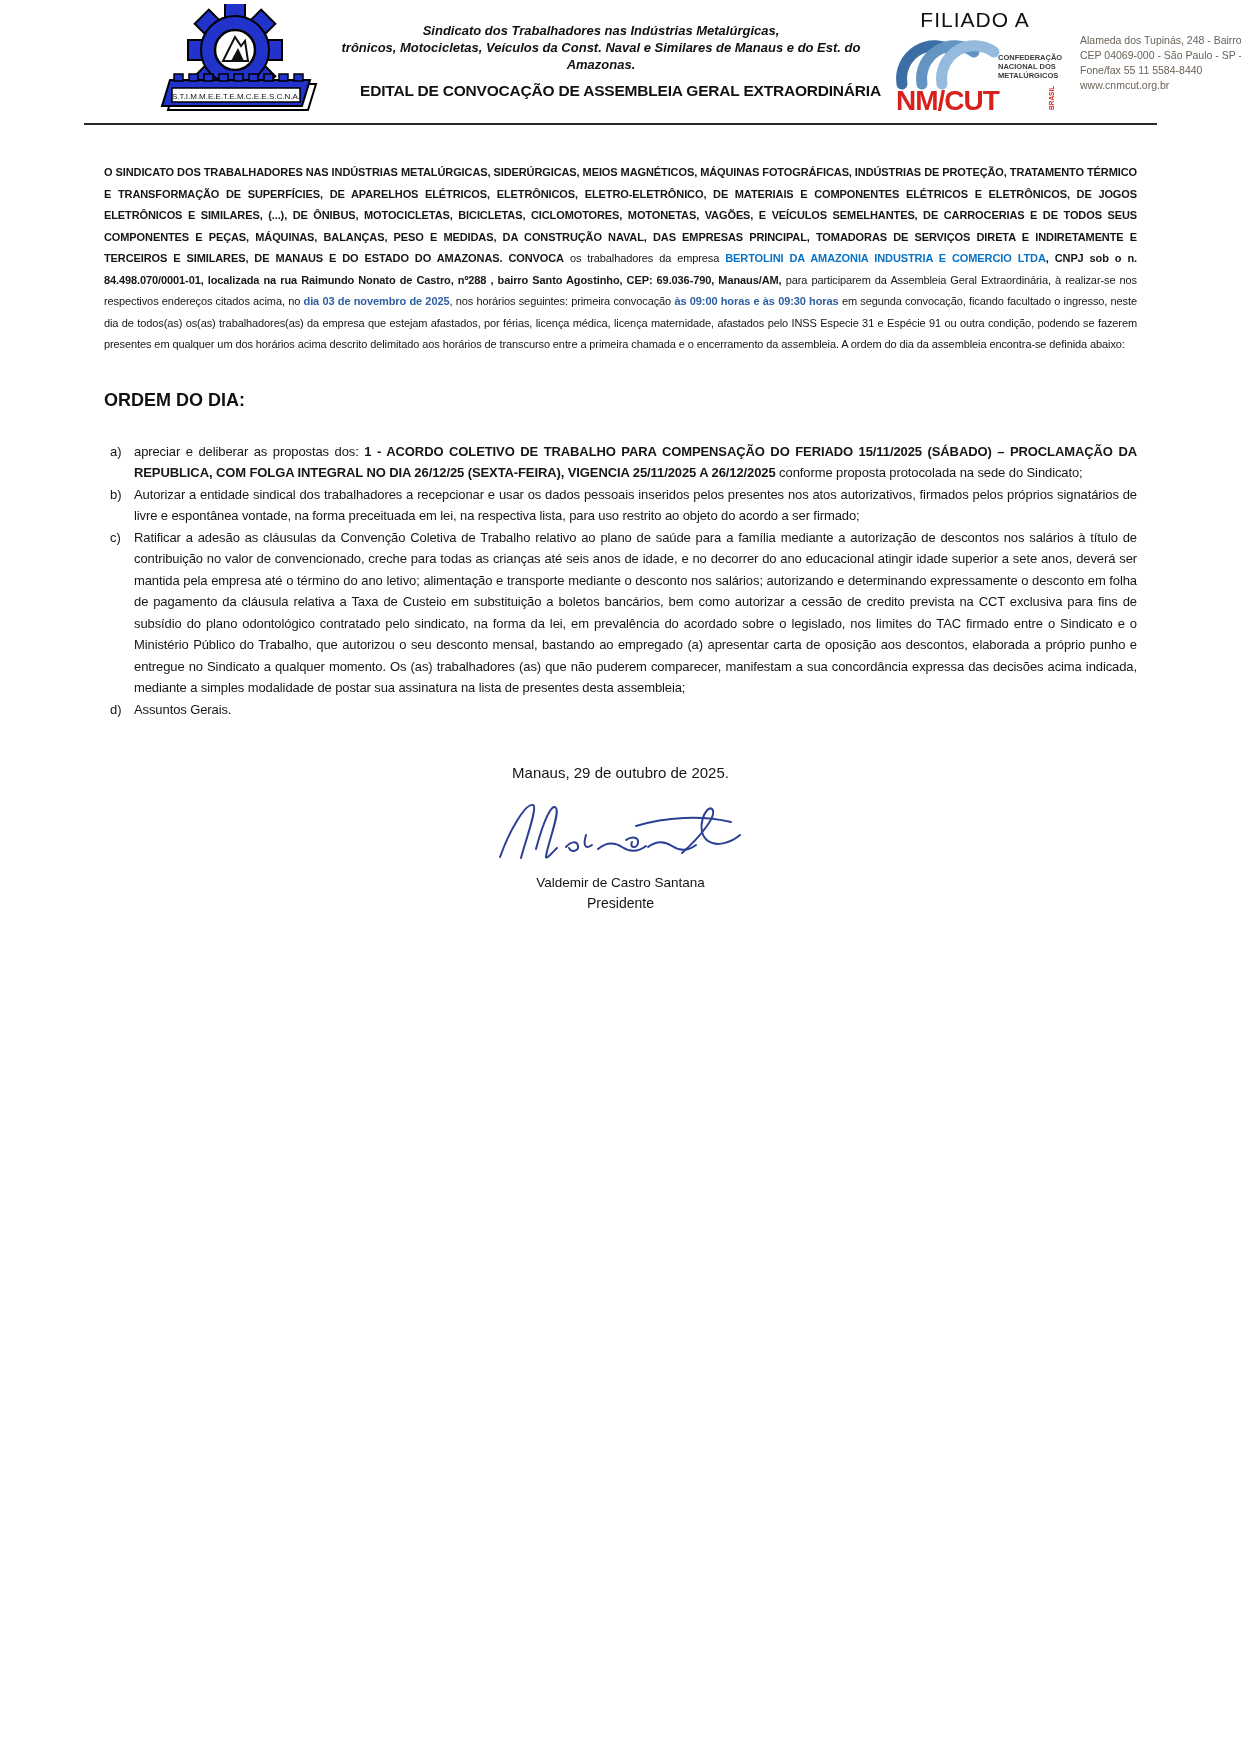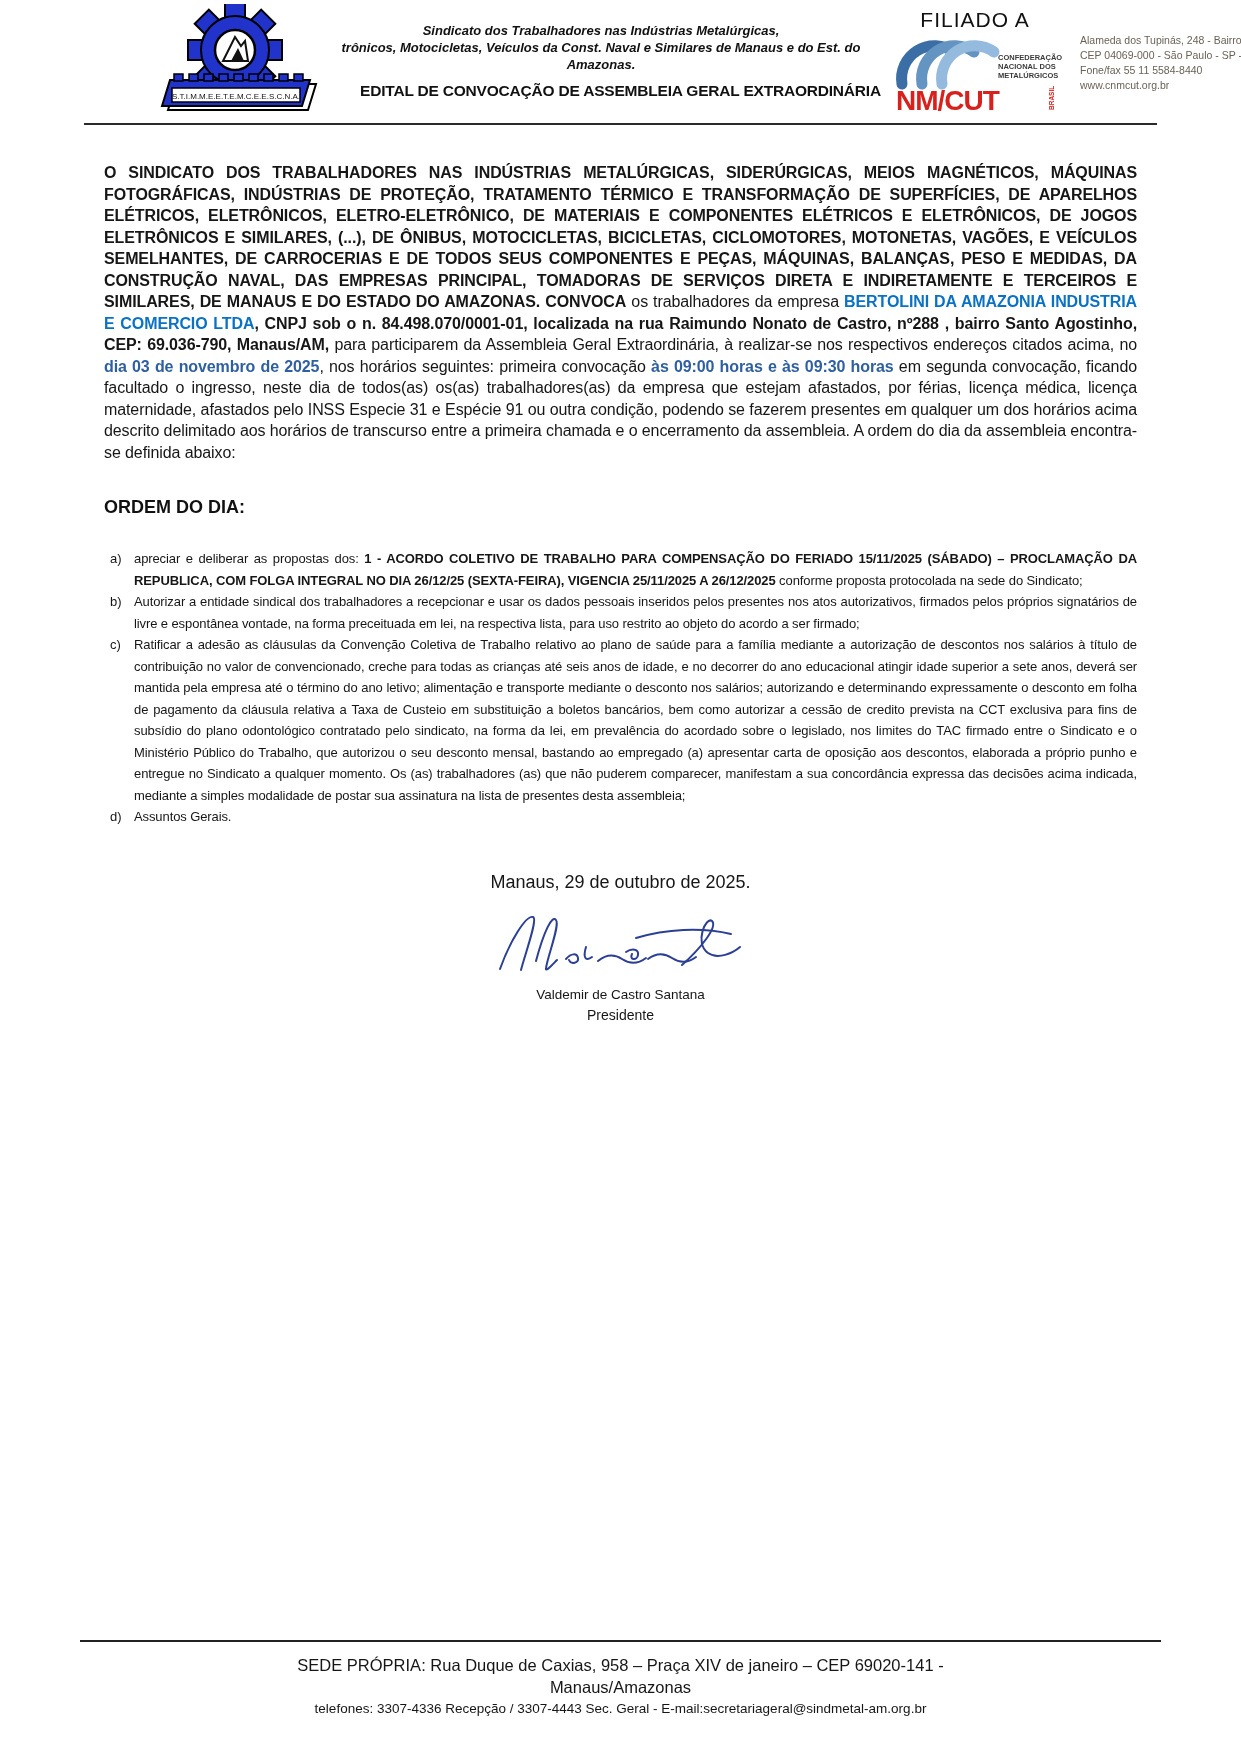--- a/index.html
+++ b/index.html
@@ -37,35 +37,35 @@
   
   .doc-title{
     margin:0 104px;padding-top:82px;
     text-align:center;font-weight:700;font-size:15.5px;
     letter-spacing:-0.2px;color:#111;
   }
   
   .body-wrap{margin:0 104px;width:1033px;}
   .body-paragraph{
     margin-top:62px;
-    font-size:16px;line-height:21.5px;letter-spacing:-0.1px;
+    font-size:11px;line-height:21.5px;letter-spacing:-0.1px;
     text-align:justify;color:#161616;
   }
   .seg-bold{font-weight:700;}
   .seg-normal{font-weight:400;}
   .seg-blue-bold{font-weight:700;color:#0a72c4;}
   .seg-date-blue{font-weight:700;color:#2e5fa1;}
   .ordem-heading{
     margin-top:34px;text-align:left;font-weight:700;font-size:18px;color:#111;
   }
   .order-list{margin-top:30px;font-size:13px;line-height:21.5px;letter-spacing:-0.1px;}
   .order-item{position:relative;padding-left:30px;text-align:justify;color:#161616;}
   .order-item .item-label{position:absolute;left:6px;top:0;}
   
-  .date-line{margin-top:44px;text-align:center;font-size:18px;color:#161616;}
+  .date-line{margin-top:44px;text-align:center;font-size:15px;color:#161616;}
   .signature-block{margin-top:14px;text-align:center;}
   .signature-svg{display:block;margin:0 auto;}
   .signer-name{text-align:center;font-size:13.5px;line-height:20px;color:#161616;}
   .signer-title{text-align:center;font-size:14px;line-height:20px;color:#161616;}
   
   .footer{
     position:absolute;left:80px;right:80px;top:1640px;
     border-top:2.5px solid #222;
     padding-top:12px;text-align:center;
   }
@@ -195,18 +195,14 @@
           <path d="M162,52 Q174,43 186,51 T210,50"></path>
           <path d="M196,58 C214,42 232,20 226,14 C220,9 208,36 222,46 C232,53 247,46 254,40"></path>
           <path d="M150,31 C180,22 215,20 245,27"></path>
         </g>
       </svg>
       <div class="signer-name">Valdemir de Castro Santana</div>
       <div class="signer-title">Presidente</div>
     </div>
   </div>
 
-  <div class="footer">
-    <div class="footer-address">SEDE PRÓPRIA: Rua Duque de Caxias, 958 – Praça XIV de janeiro – CEP 69020-141 - Manaus/Amazonas</div>
-    <div class="footer-contacts">telefones:  3307-4336 Recepção / 3307-4443 Sec. Geral - E-mail:secretariageral@sindmetal-am.org.br</div>
-  </div>
 
 </div>
 
 </body></html>

